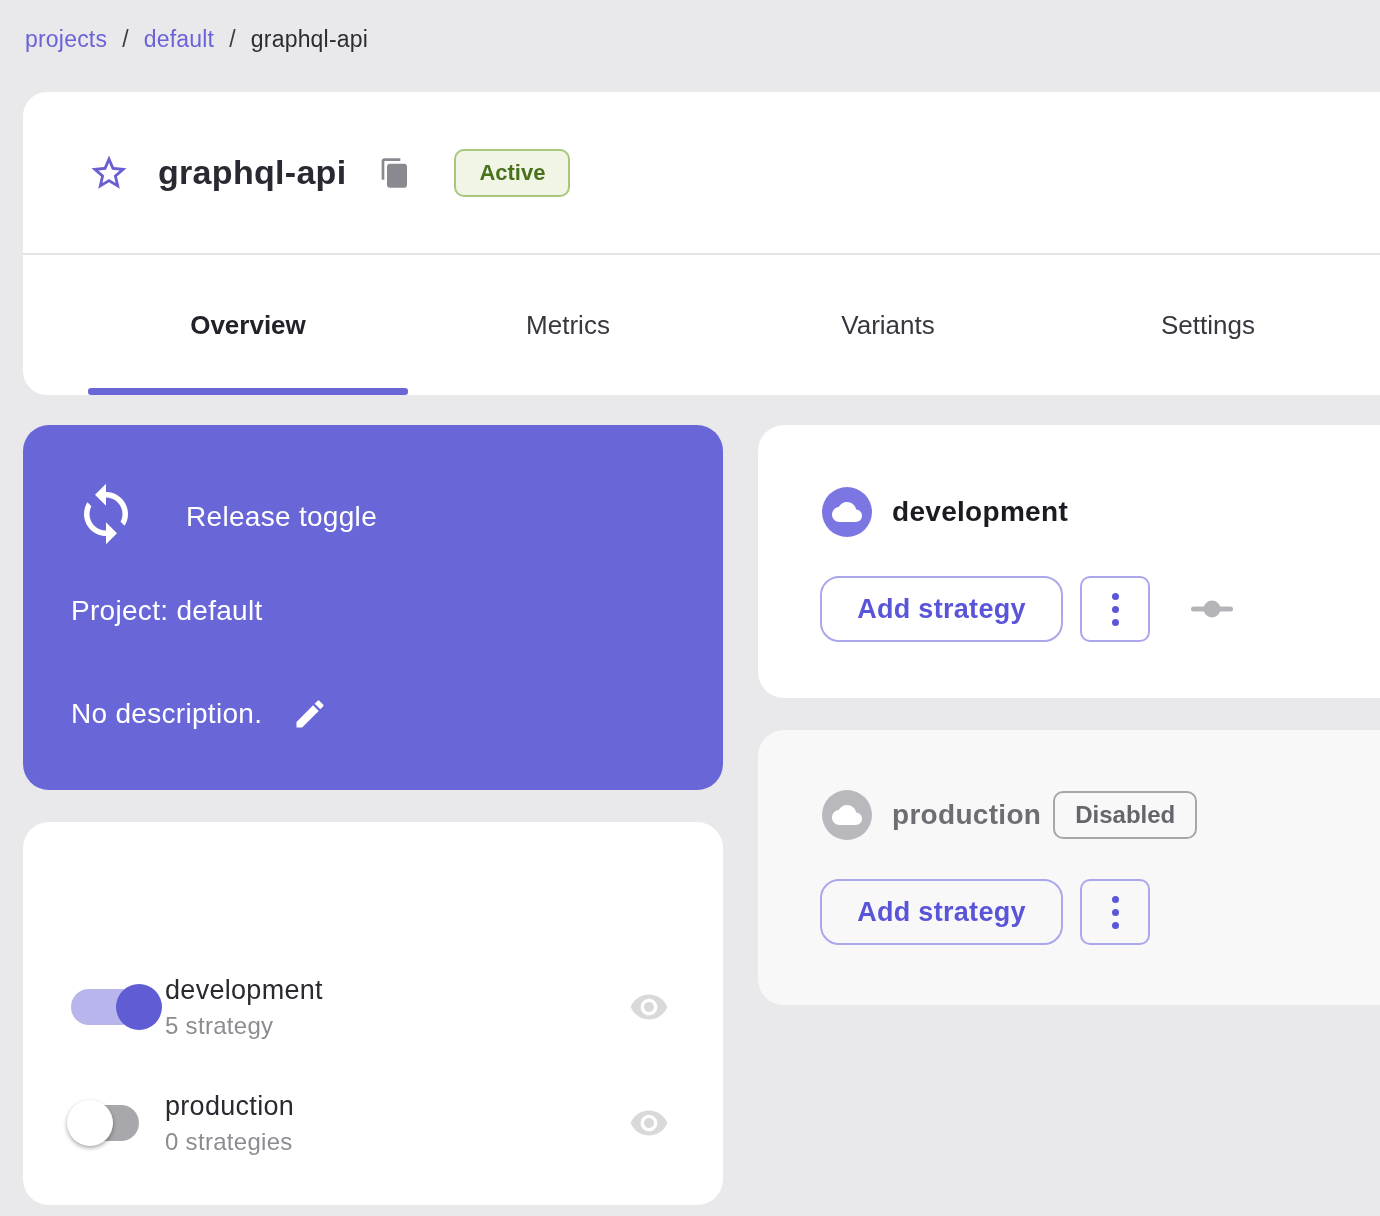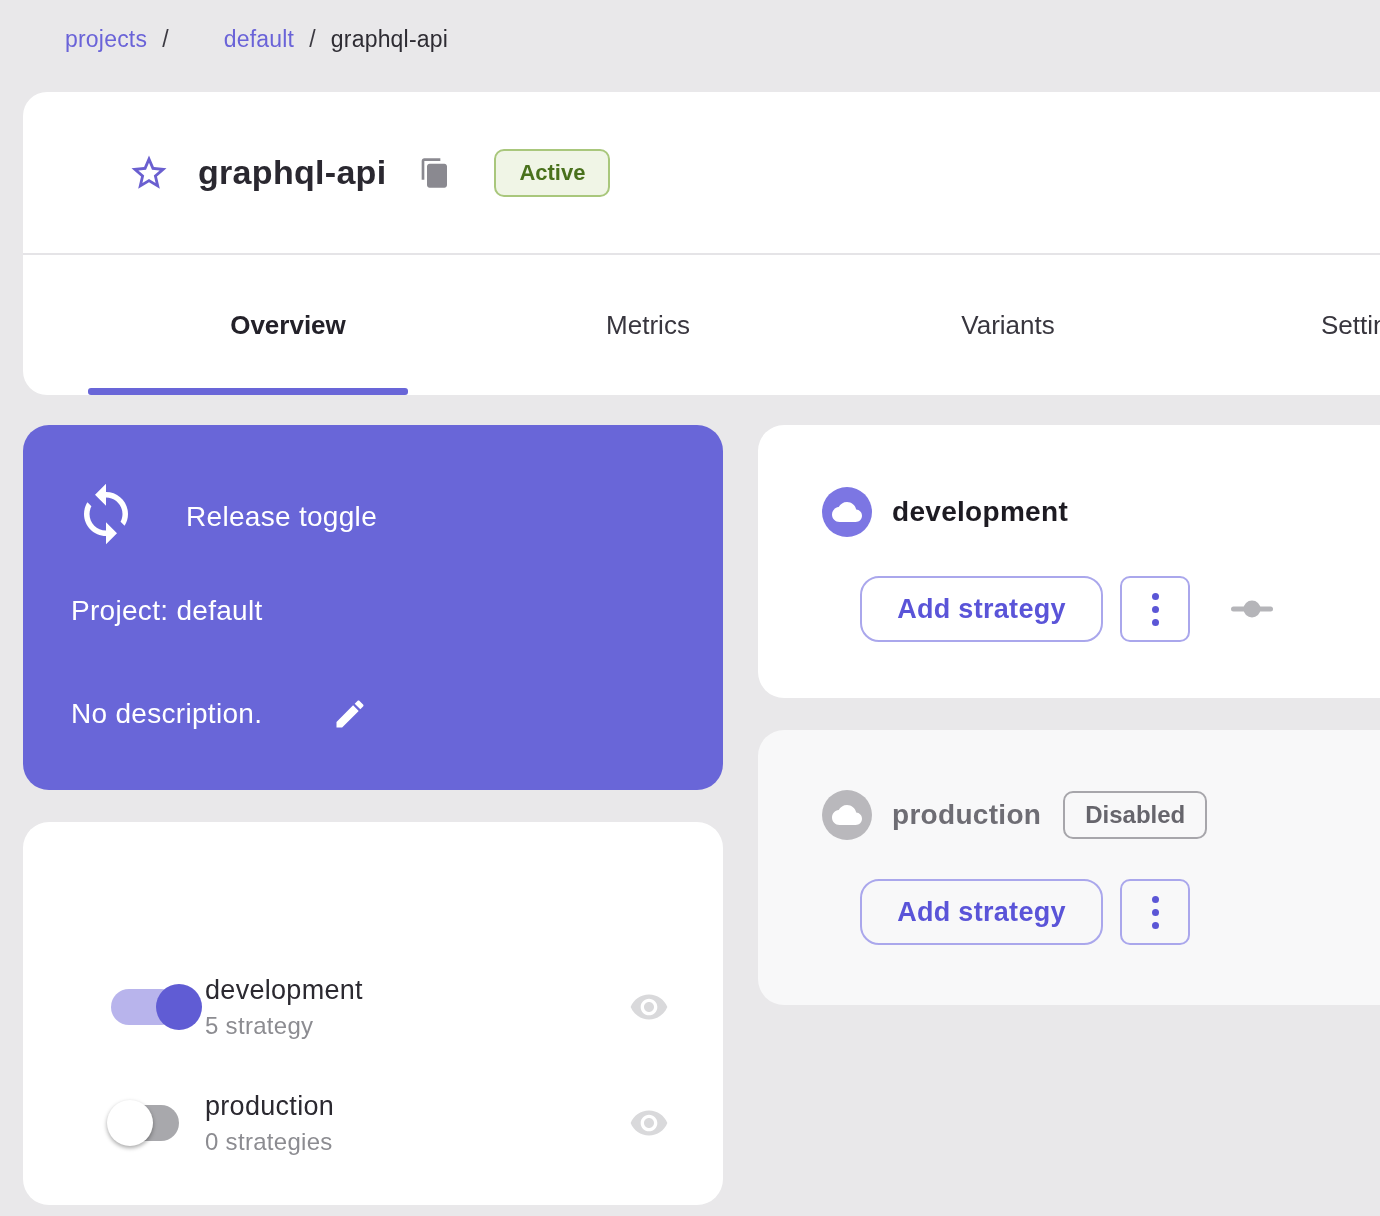--- a/index.html
+++ b/index.html
@@ -3,21 +3,21 @@
 <meta charset="utf-8">
 <style>
   * { margin:0; padding:0; box-sizing:border-box; }
   html,body { width:1380px; height:1216px; overflow:hidden; }
   body {
     font-family:"Liberation Sans", sans-serif;
     background:var(--page-bg,#e9e8ea);
     position:relative;
     color:#2d2b33;
   }
-  .clickable { cursor:pointer;margin-left:40px; }
+  .clickable { cursor:pointer; }
 
   
   .breadcrumb {
     position:absolute; left:25px; top:26px;
     display:flex; align-items:center; gap:15px;
     font-size:23px; letter-spacing:.2px;
   }
   .bc-link { color:var(--accent-link,#6a63d8); text-decoration:none; }
   .bc-sep { color:#3c3a42; }
   .bc-current { color:#2e2c33; }
@@ -78,21 +78,21 @@
   .cloud-badge {
     width:50px; height:50px; border-radius:50%;
     display:flex; align-items:center; justify-content:center;
   }
   .cloud-badge.dev  { background:#7c76e3; }
   .cloud-badge.prod { background:#b9b8bc; }
   .env-name { margin-left:20px; font-size:28px; font-weight:700; letter-spacing:.3px; }
   .env-card.dev  .env-name { color:#1d1b22; }
   .env-card.prod .env-name { color:#6e6d74; }
   .disabled-badge {
-    margin-left:22px; padding:8px 20px;
+    margin-left:12px; padding:8px 20px;
     border:2px solid #a7a6ab; border-radius:10px;
     color:#66656c; font-size:24px; font-weight:700; background:transparent;
   }
   .env-actions { position:absolute; left:62px; top:151px; display:flex; align-items:center; }
   .env-card.prod .env-actions { top:149px; }
   .add-strategy-btn {
     width:243px; height:66px;
     border:2px solid var(--accent-light-border,#aaa7ec); border-radius:19px;
     background:transparent; color:#5a54d8;
     font-family:inherit; font-size:27px; font-weight:700; letter-spacing:.3px;

